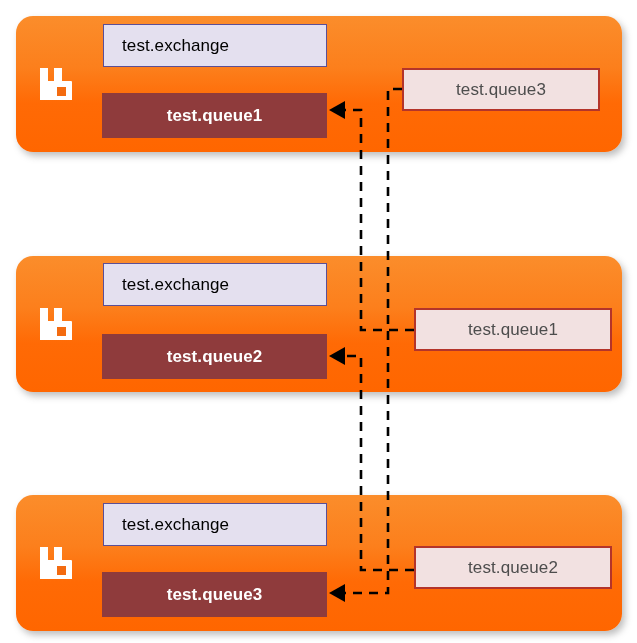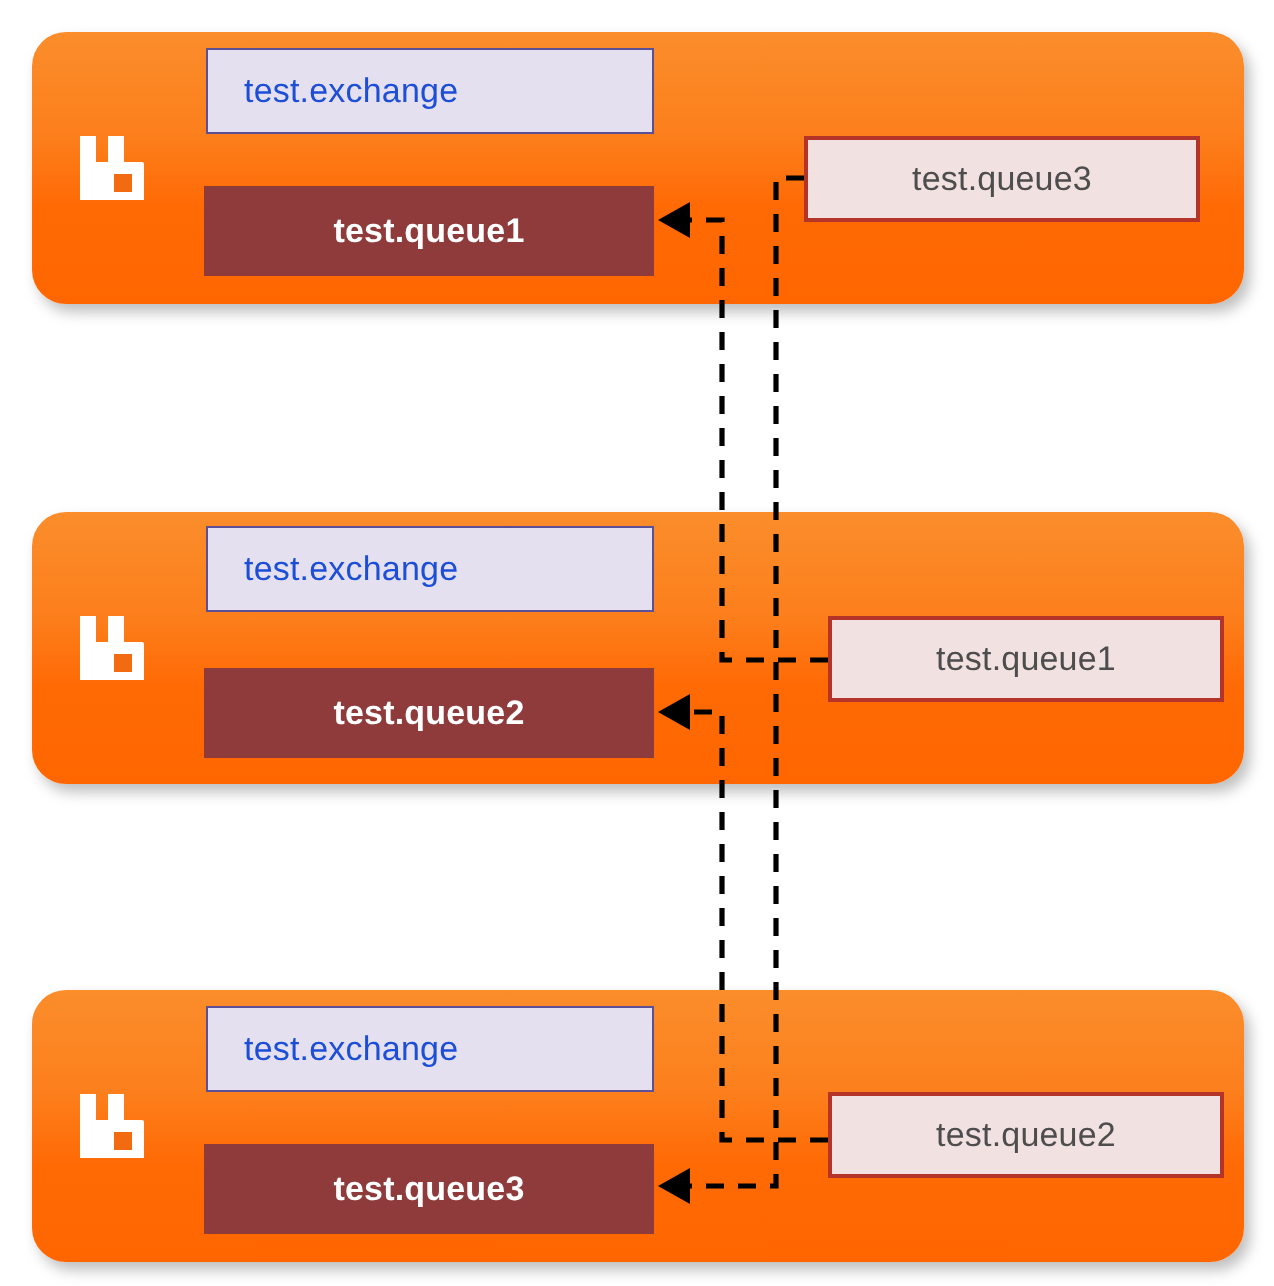--- a/index.html
+++ b/index.html
@@ -45,21 +45,21 @@
     box-sizing: border-box;
     display: flex;
     align-items: center;
     font-size: 17px;
     letter-spacing: 0.1px;
   }
 
   .exchange-box {
     background: #e4e0ef;
     border: 1.6px solid #5b4f96;
-    color: #1d4ed8;
+    color: #000000;
     padding-left: 18px;
     justify-content: flex-start;
   }
 
   .queue-box-active {
     background: #8f3b3c;
     border: 1px solid #8f3b3c;
     color: #ffffff;
     font-weight: bold;
     justify-content: center;

